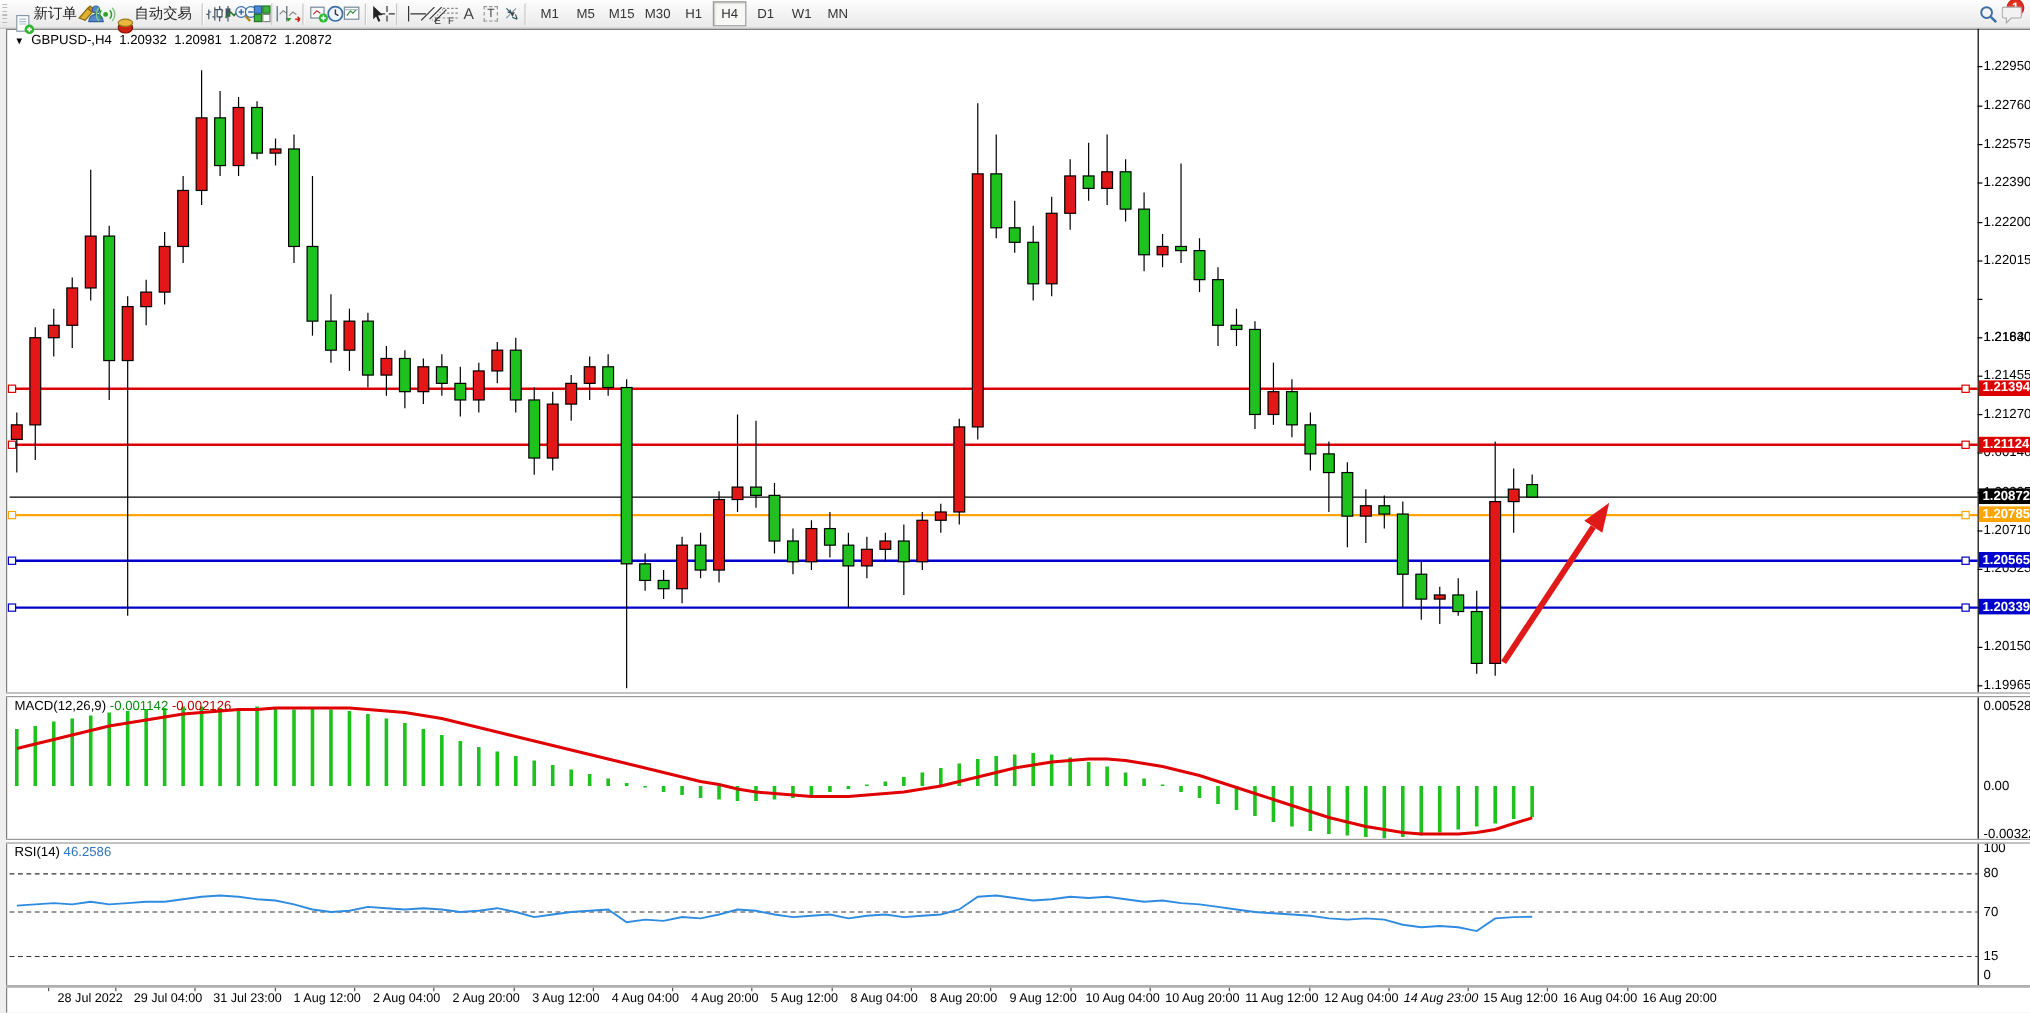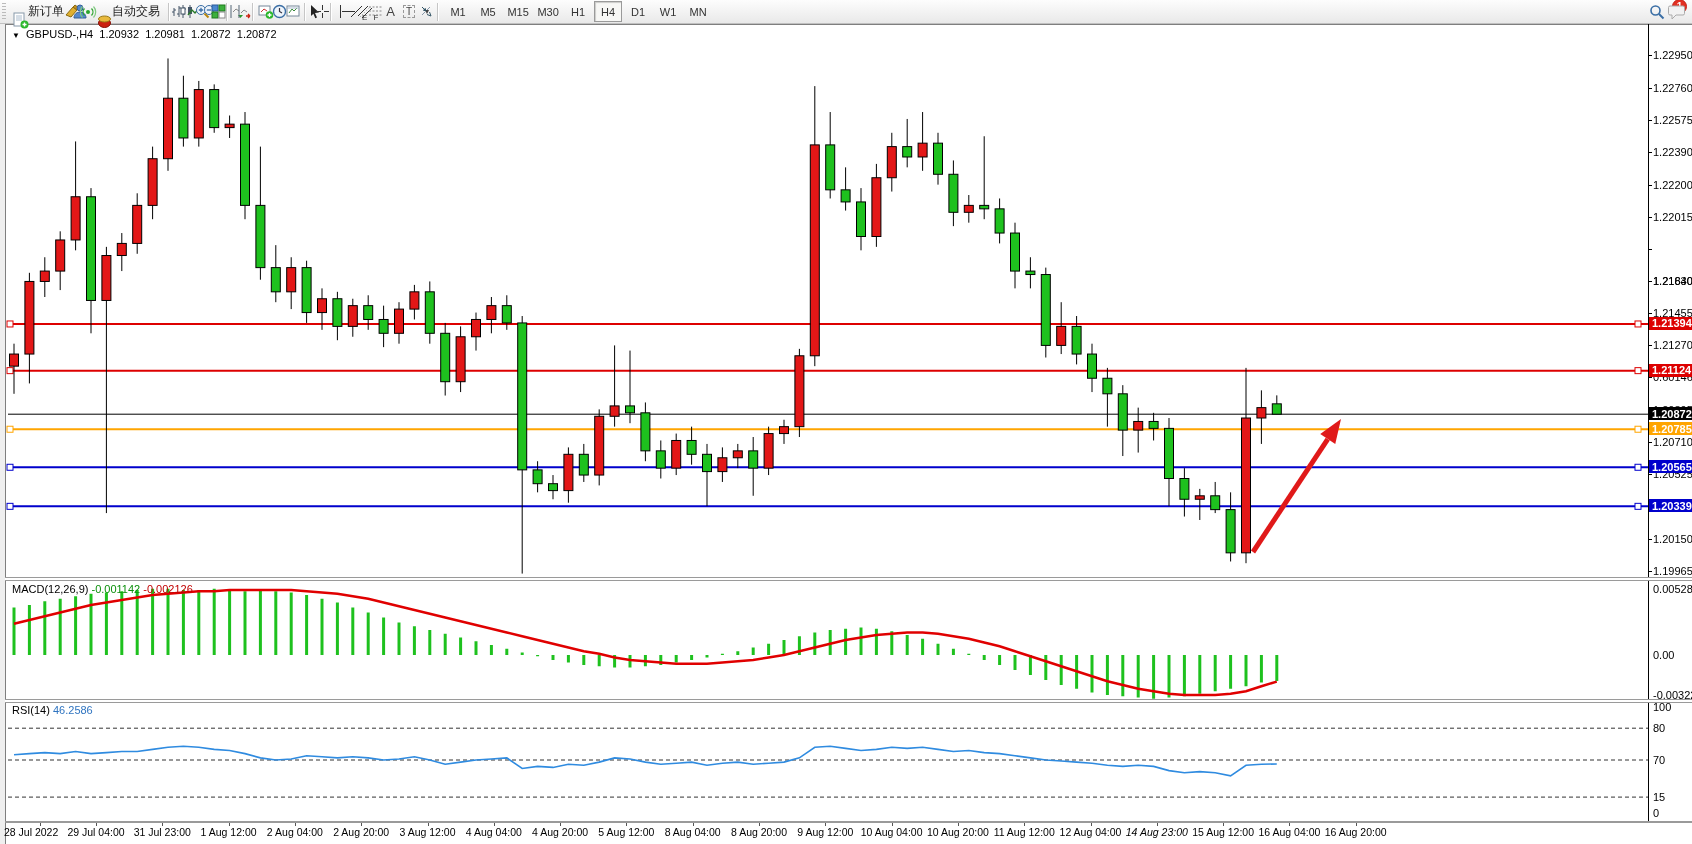--- a/index.html
+++ b/index.html
@@ -19,21 +19,21 @@
   
   #chart-window{position:absolute;left:5px;top:24px;width:1687px;height:820px;background:#fff;border-left:1px solid #7f7f7f;border-top:1px solid #7f7f7f;}
   #chart-title{position:absolute;left:12px;top:28px;font-size:11px;color:#000;z-index:30;}
   #chart-title span{margin-right:3px;}
   .panel-sep{position:absolute;left:5px;width:1687px;height:2px;background:#fff;border-top:1px solid #9a9a9a;border-bottom:1px solid #9a9a9a;z-index:25;}
   #axis-line{position:absolute;left:1648px;top:24px;width:1px;height:798px;background:#000;z-index:20;}
   .ptick{position:absolute;left:1653px;font-size:11px;color:#000;z-index:21;}
   .ptick-dash{position:absolute;left:1648px;width:4px;height:1px;background:#000;z-index:21;}
   .ptag{position:absolute;left:1649px;height:13px;padding:0 3px;font-size:11px;font-weight:bold;color:#fff;display:flex;align-items:center;z-index:26;}
   .mlabel{position:absolute;font-size:11px;color:#000;z-index:21;}
-  .dlabel{position:absolute;top:826px;font-size:10.5px;color:#000;white-space:nowrap;z-index:21;}
+  .dlabel{position:absolute;top:826px;font-size:10.5px;color:#000;white-space:nowrap;z-index:21;margin-left:44px;}
   .dtick{position:absolute;top:822px;width:1px;height:4px;background:#555;z-index:21;}
   svg{position:absolute;z-index:10;}
 </style>
 </head>
 <body>
 
 <div id="app">
 
   <div id="toolbar">
     <div class="grip"></div>

